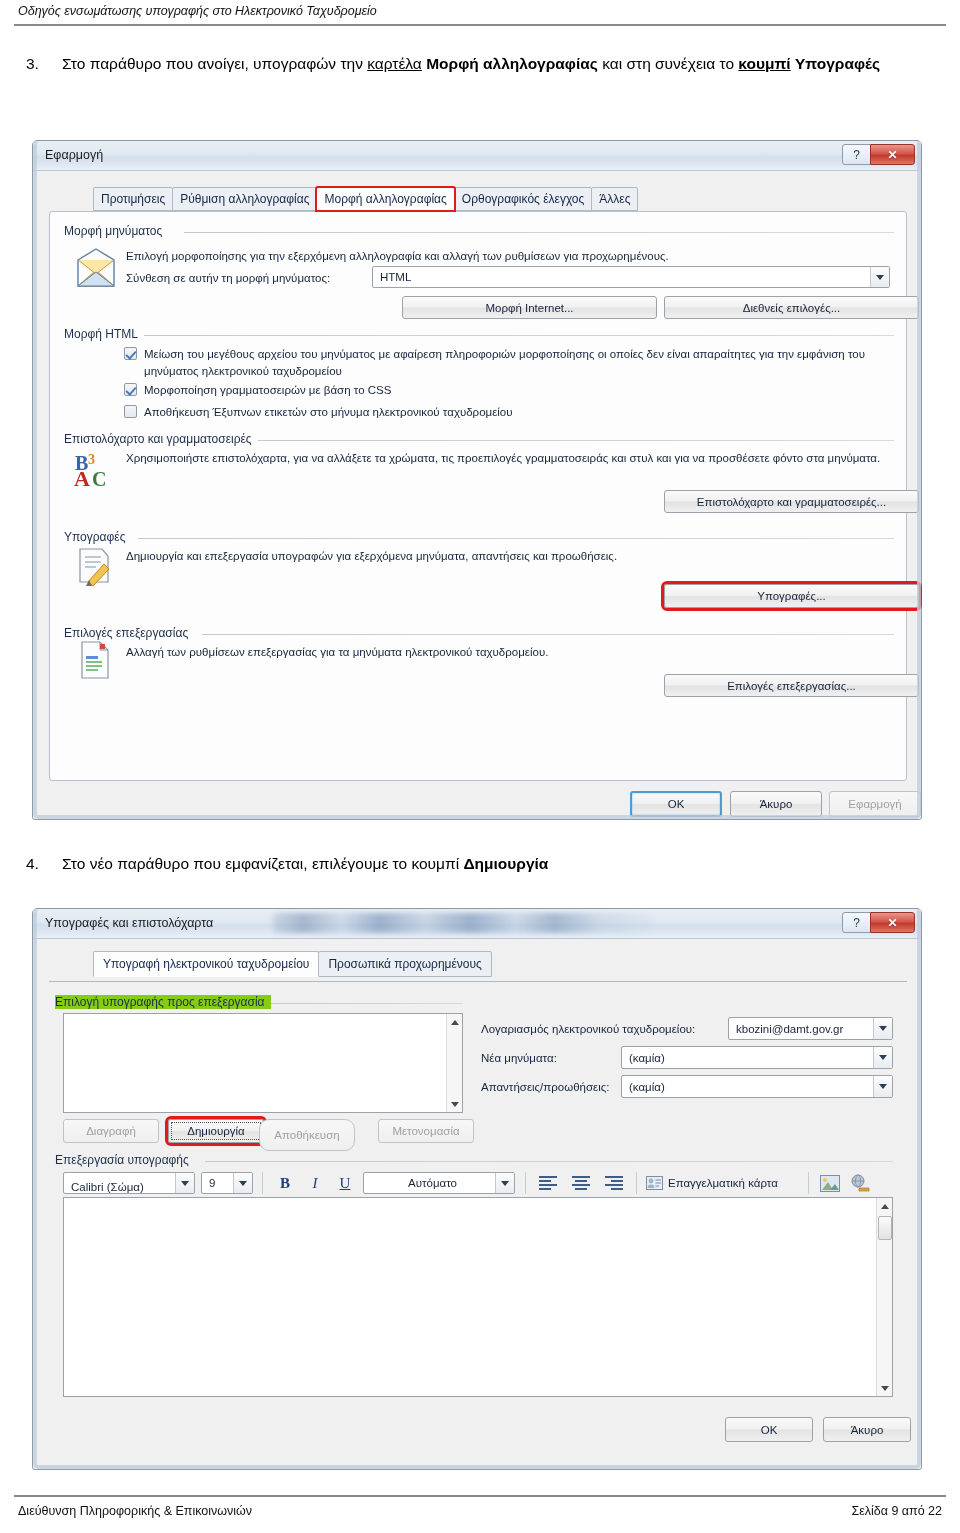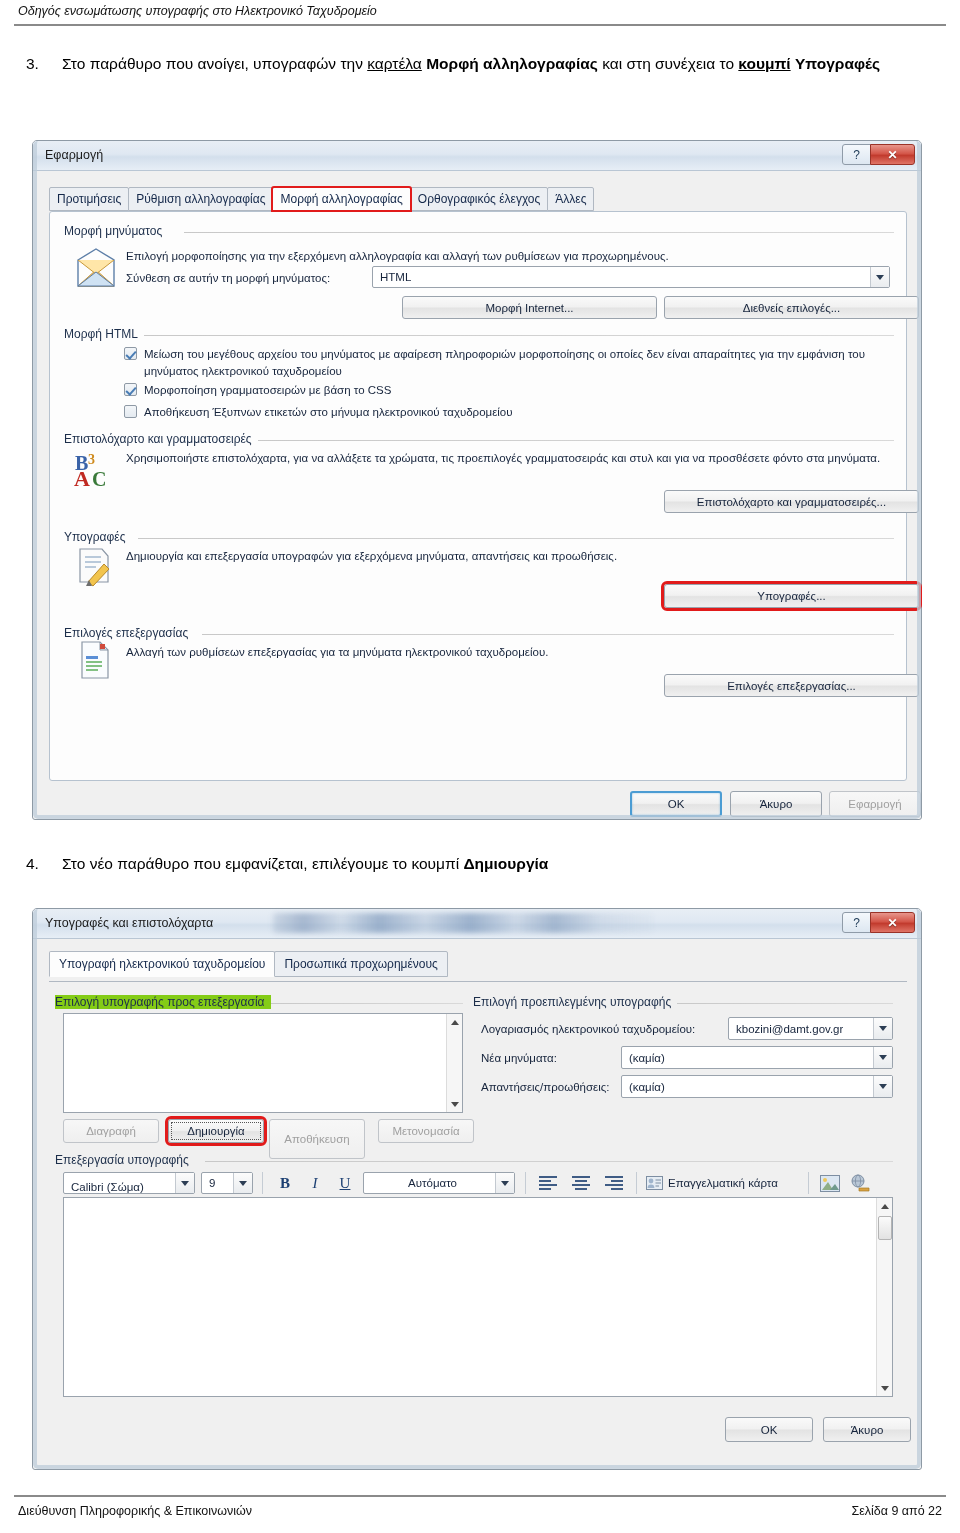--- a/index.html
+++ b/index.html
@@ -99,21 +99,21 @@
   }
   .dlg-body { position: absolute; left: 0; right: 0; top: 30px; bottom: 0; }
 
   
   .panel {
     position: absolute; background: #fdfdfd;
     border: 1px solid #b6c2cf; border-radius: 3px;
   }
 
   
-  .tabstrip { position: absolute; display: flex; align-items: flex-end; }
+  .tabstrip { position: absolute; display: flex; align-items: flex-end; margin-left: 44px; }
   .tab {
     font-size: 12px; padding: 4px 7px 4px 7px;
     border: 1px solid #b0b8c2; background: #eceff3;
     margin-right: -1px; color: #14284a; white-space: nowrap;
     border-radius: 2px 2px 0 0;
     position: relative;
   }
   .tab.active { background: #fdfdfd; border-bottom-color: #fdfdfd; z-index: 2; }
   .tab.sel-box { outline: 2px solid #e11b1b; outline-offset: -1px; z-index: 5; }
   .tabs-underline {
@@ -396,31 +396,27 @@
           </div>
       </div>
     </div>
 
     <div class="btn disabled" style="left:30px; top:180px; width:96px; height:24px;">
       <span>Διαγραφή</span>
     </div>
     <div class="btn focus-dotted redbox" style="left:135px; top:180px; width:96px; height:24px;">
       <span>Δημιουργία</span>
     </div>
-    <div class="btn disabled" style="left:236px; top:180px; width:96px; height:40px;">
+    <div class="btn disabled" style="left:226px; top:180px; width:96px; height:32px;border-radius:10px;">
       <span>Αποθήκευση</span>
     </div>
     <div class="btn disabled" style="left:345px; top:180px; width:96px; height:24px;">
       <span>Μετονομασία</span>
     </div>
 
-    <div class="group" style="left:440px; top:56px; width:420px; height:18px;">
-      <div class="g-line" style="left:200px;"></div>
-      <div class="g-label" style="background:#f0f0f0;">Επιλογή προεπιλεγμένης υπογραφής</div>
-    </div>
 
     <div class="ctext" style="left:448px; top:82px;">Λογαριασμός ηλεκτρονικού ταχυδρομείου:</div>
     <div class="combo" style="left:695px; top:78px; width:165px; height:23px;">
       <span class="val">kbozini@damt.gov.gr</span>
       <span class="arrow">
           <i class="caret"></i>
         </span>
     </div>
 
     <div class="ctext" style="left:448px; top:111px;">Νέα μηνύματα:</div>

